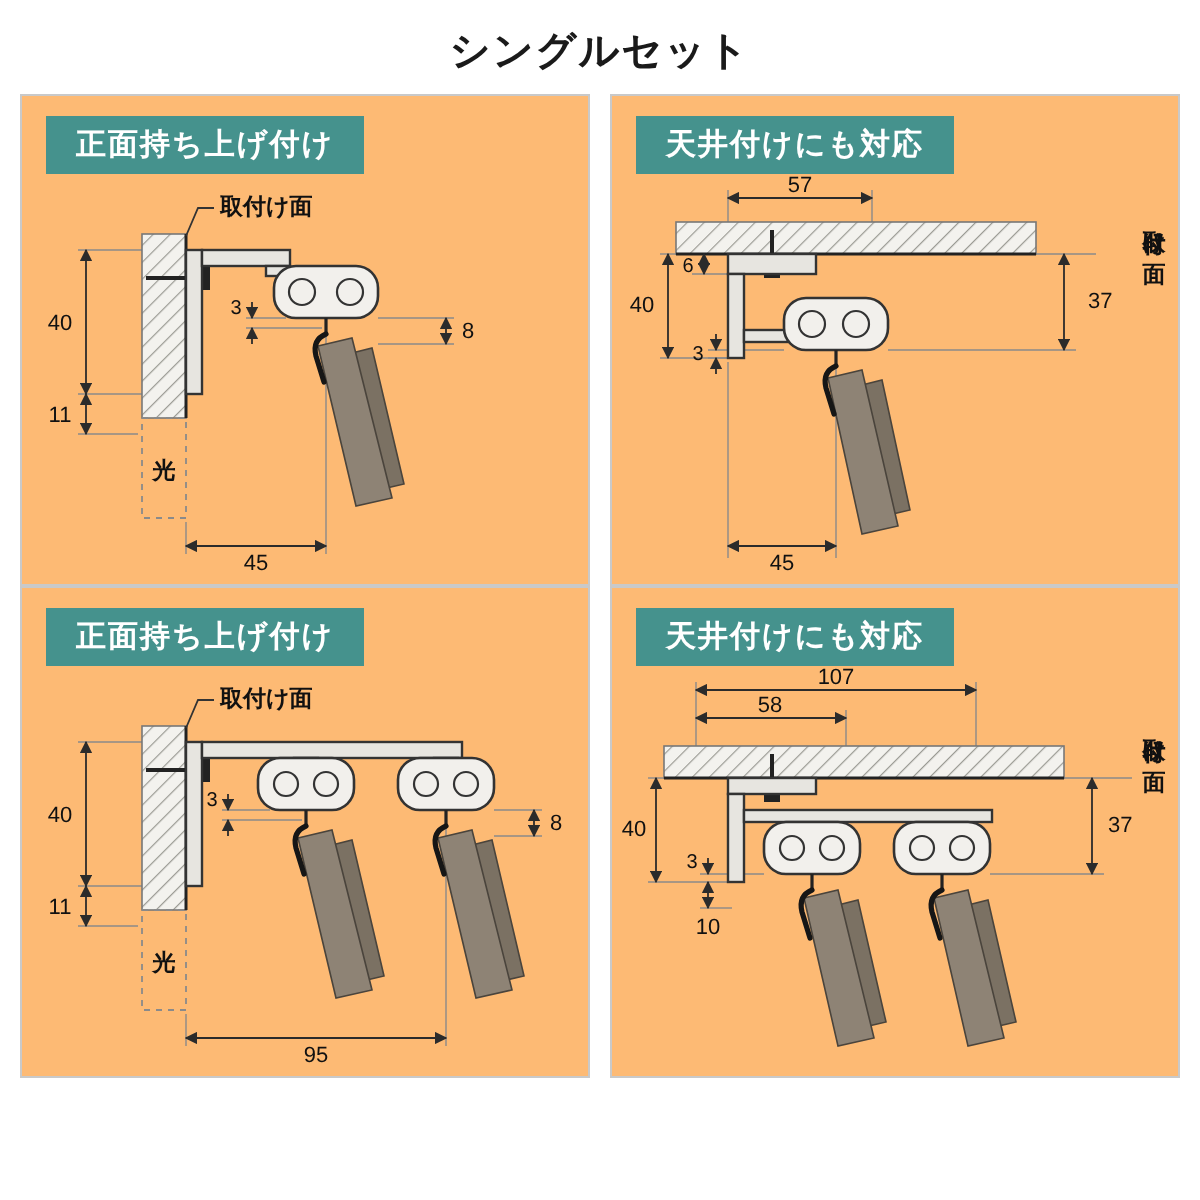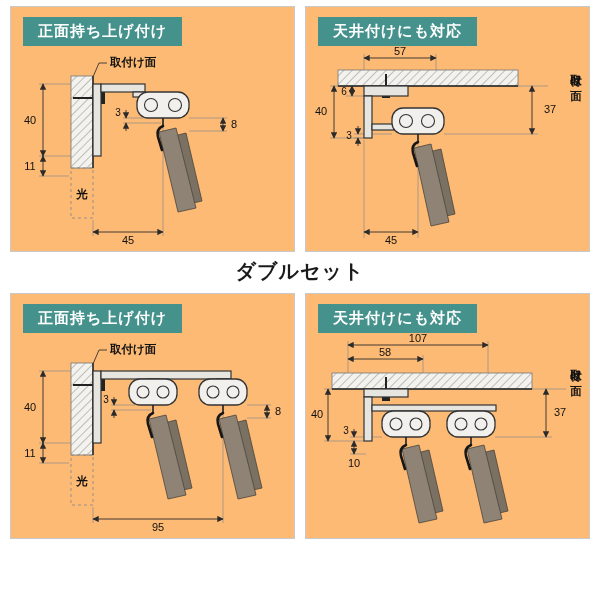--- a/index.html
+++ b/index.html
@@ -28,20 +28,21 @@
   .hook { stroke:#161616; stroke-width:2.6; fill:none; stroke-linecap:round; }
   .wallface { stroke:#222; stroke-width:1.5; }
   .dash { fill:none; stroke:#8a8a8a; stroke-width:0.9; stroke-dasharray:3 3; }
   .scr { stroke:#222; stroke-width:2; }
 </style>
 </head>
 <body>
 
 <div class="page">
 
+  <div class="section-title">シングルセット</div>
 
   <div class="panel-row">
 
     <div class="panel">
       <div class="panel-header">正面持ち上げ付け</div>
       <svg class="diagram" viewBox="0 0 280 200" width="280" height="200">
         <defs>
           <pattern id="hatch1" width="6" height="6" patternUnits="userSpaceOnUse" patternTransform="rotate(45)">
             <rect width="6" height="6" fill="#f3f2ee"></rect>
               <line x1="0" y1="0" x2="0" y2="6" stroke="#9b9b94" stroke-width="1.2"></line>
@@ -165,21 +166,20 @@
           <line class="dl" x1="224" y1="40" x2="224" y2="88" marker-start="url(#arr2)" marker-end="url(#arr2)"></line>
           <text class="dt" x="236" y="67">37</text>
           <line class="dl" x1="56" y1="186" x2="110" y2="186" marker-start="url(#arr2)" marker-end="url(#arr2)"></line>
           <text class="dt" x="83" y="198" text-anchor="middle">45</text>
         </g>
       </svg>
       <div class="vlabel v2">取付け面</div>
     </div>
   </div>
 
-  <div class="section-title">ダブルセット</div>
 
   <div class="panel-row">
 
     <div class="panel">
       <div class="panel-header">正面持ち上げ付け</div>
       <svg class="diagram" viewBox="0 0 280 200" width="280" height="200">
         <defs>
           <pattern id="hatch3" width="6" height="6" patternUnits="userSpaceOnUse" patternTransform="rotate(45)">
             <rect width="6" height="6" fill="#f3f2ee"></rect>
               <line x1="0" y1="0" x2="0" y2="6" stroke="#9b9b94" stroke-width="1.2"></line>

